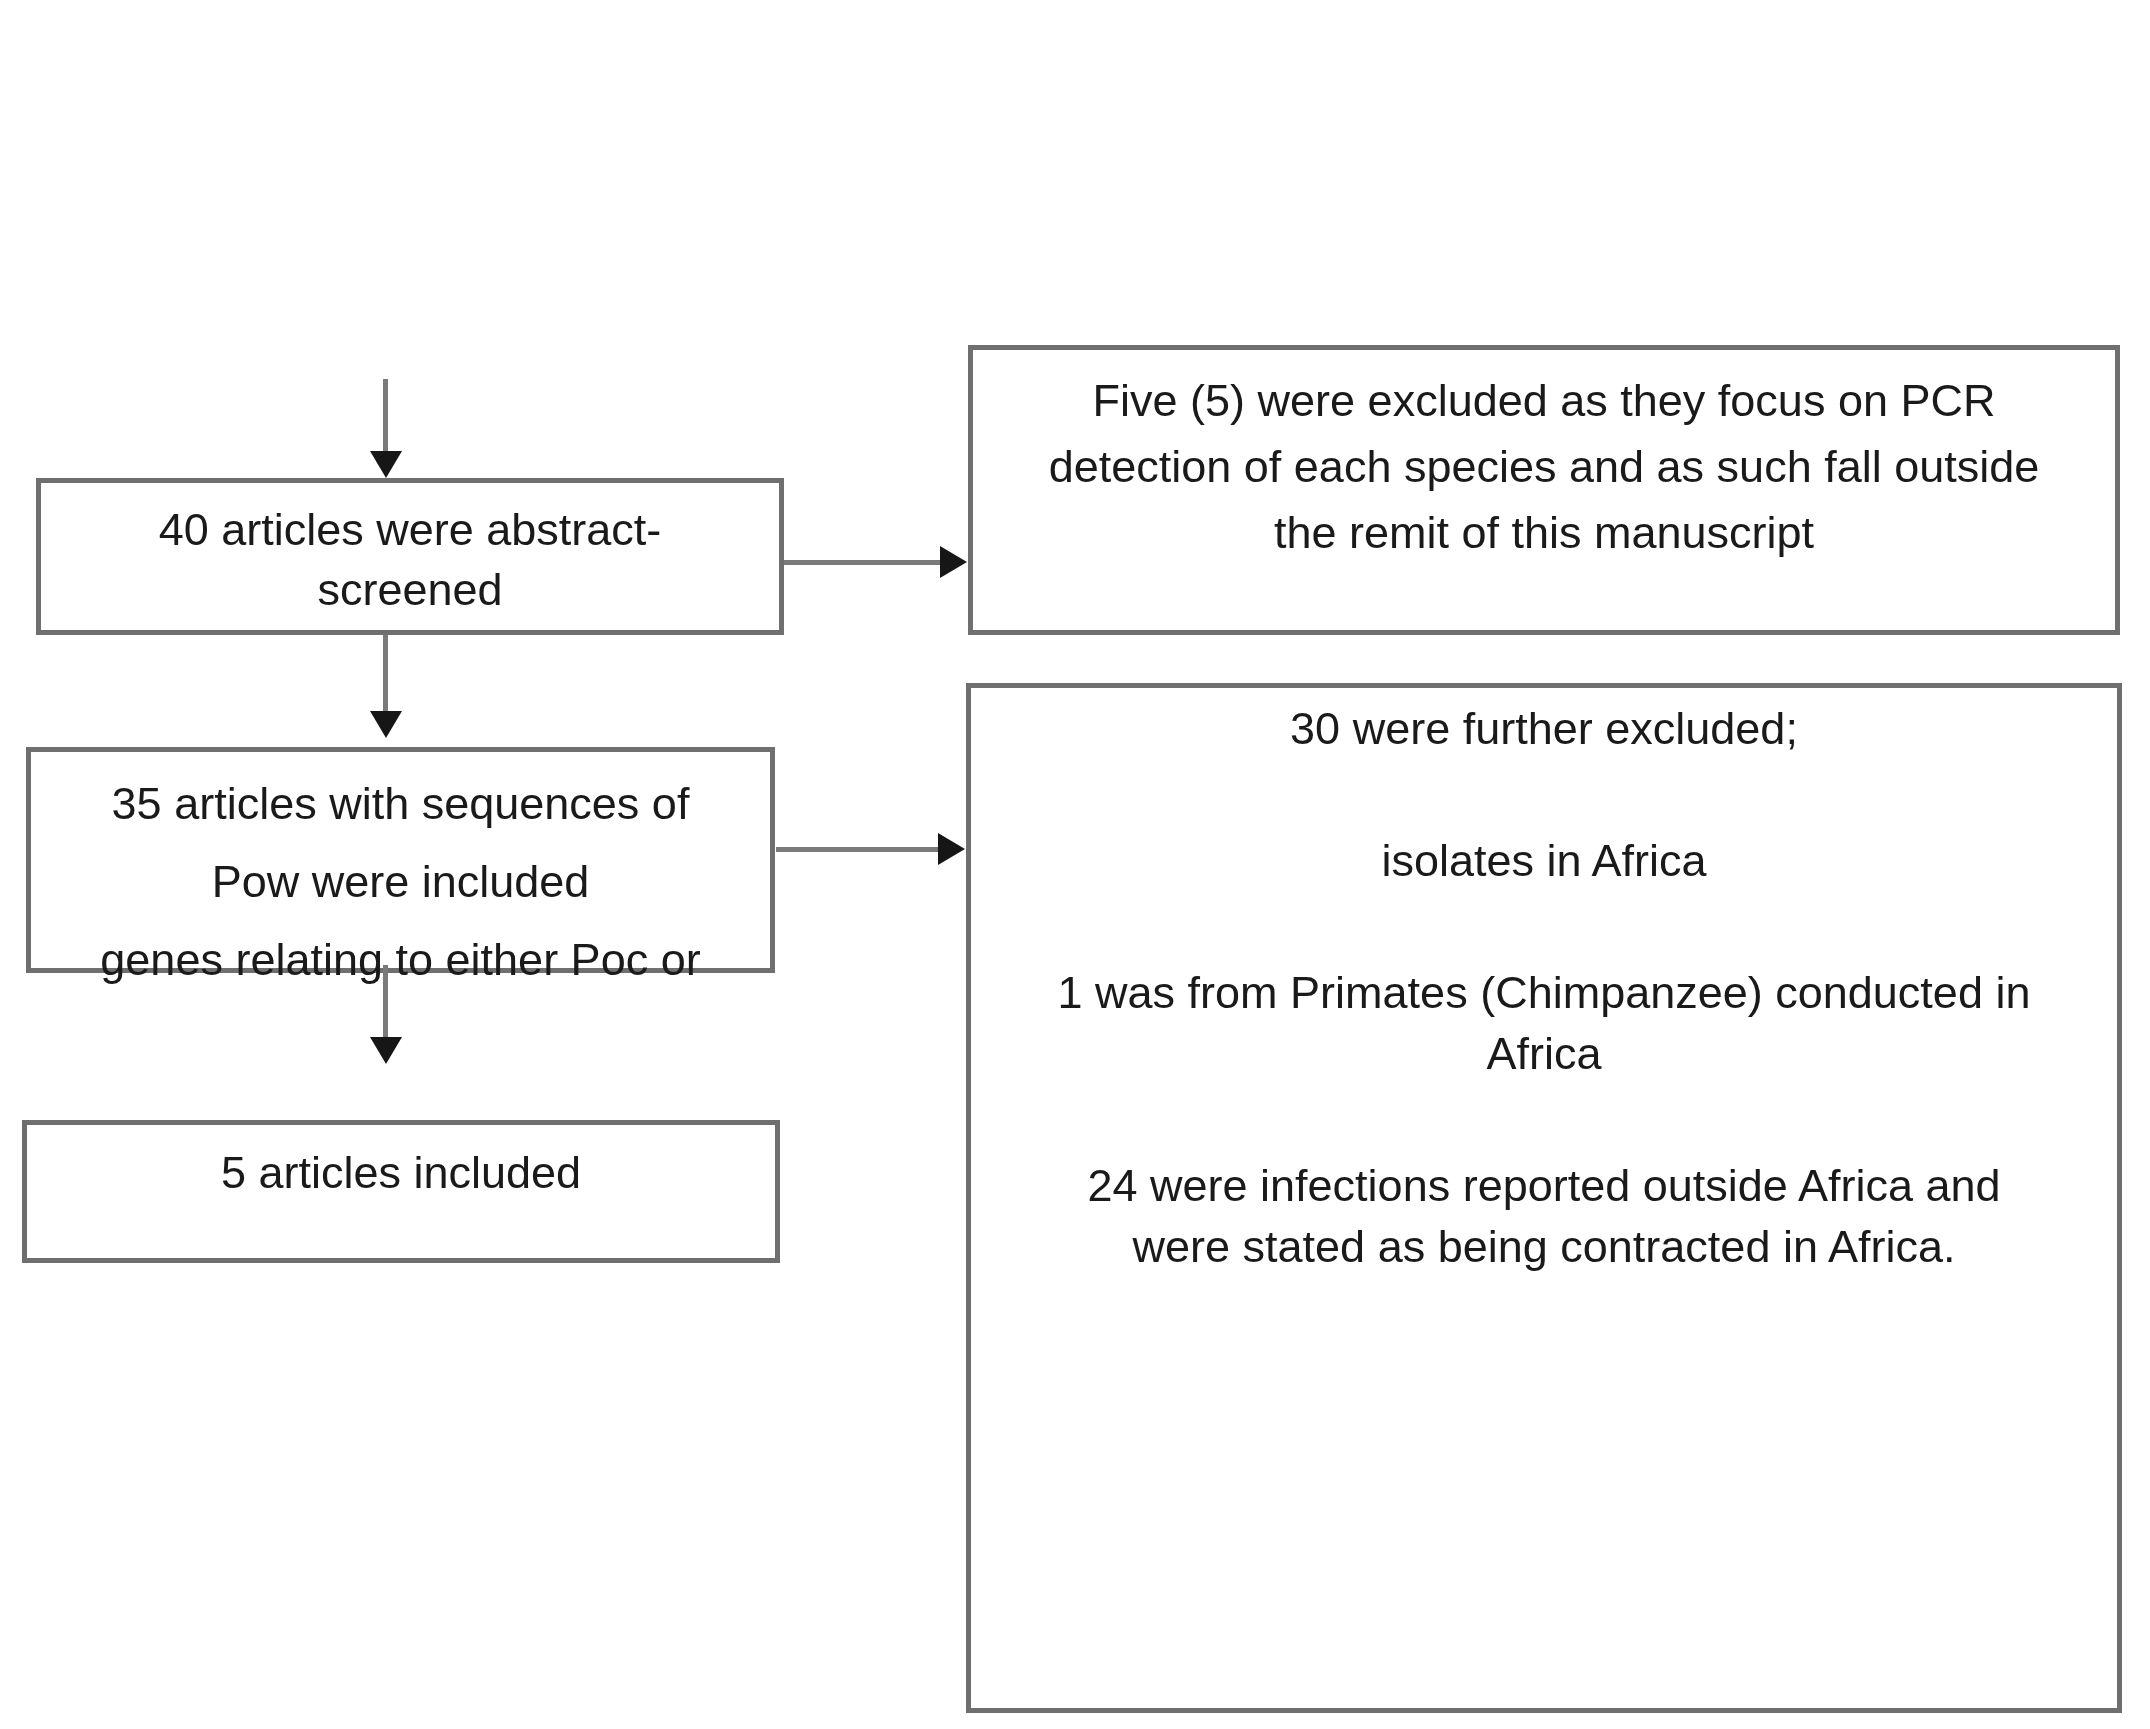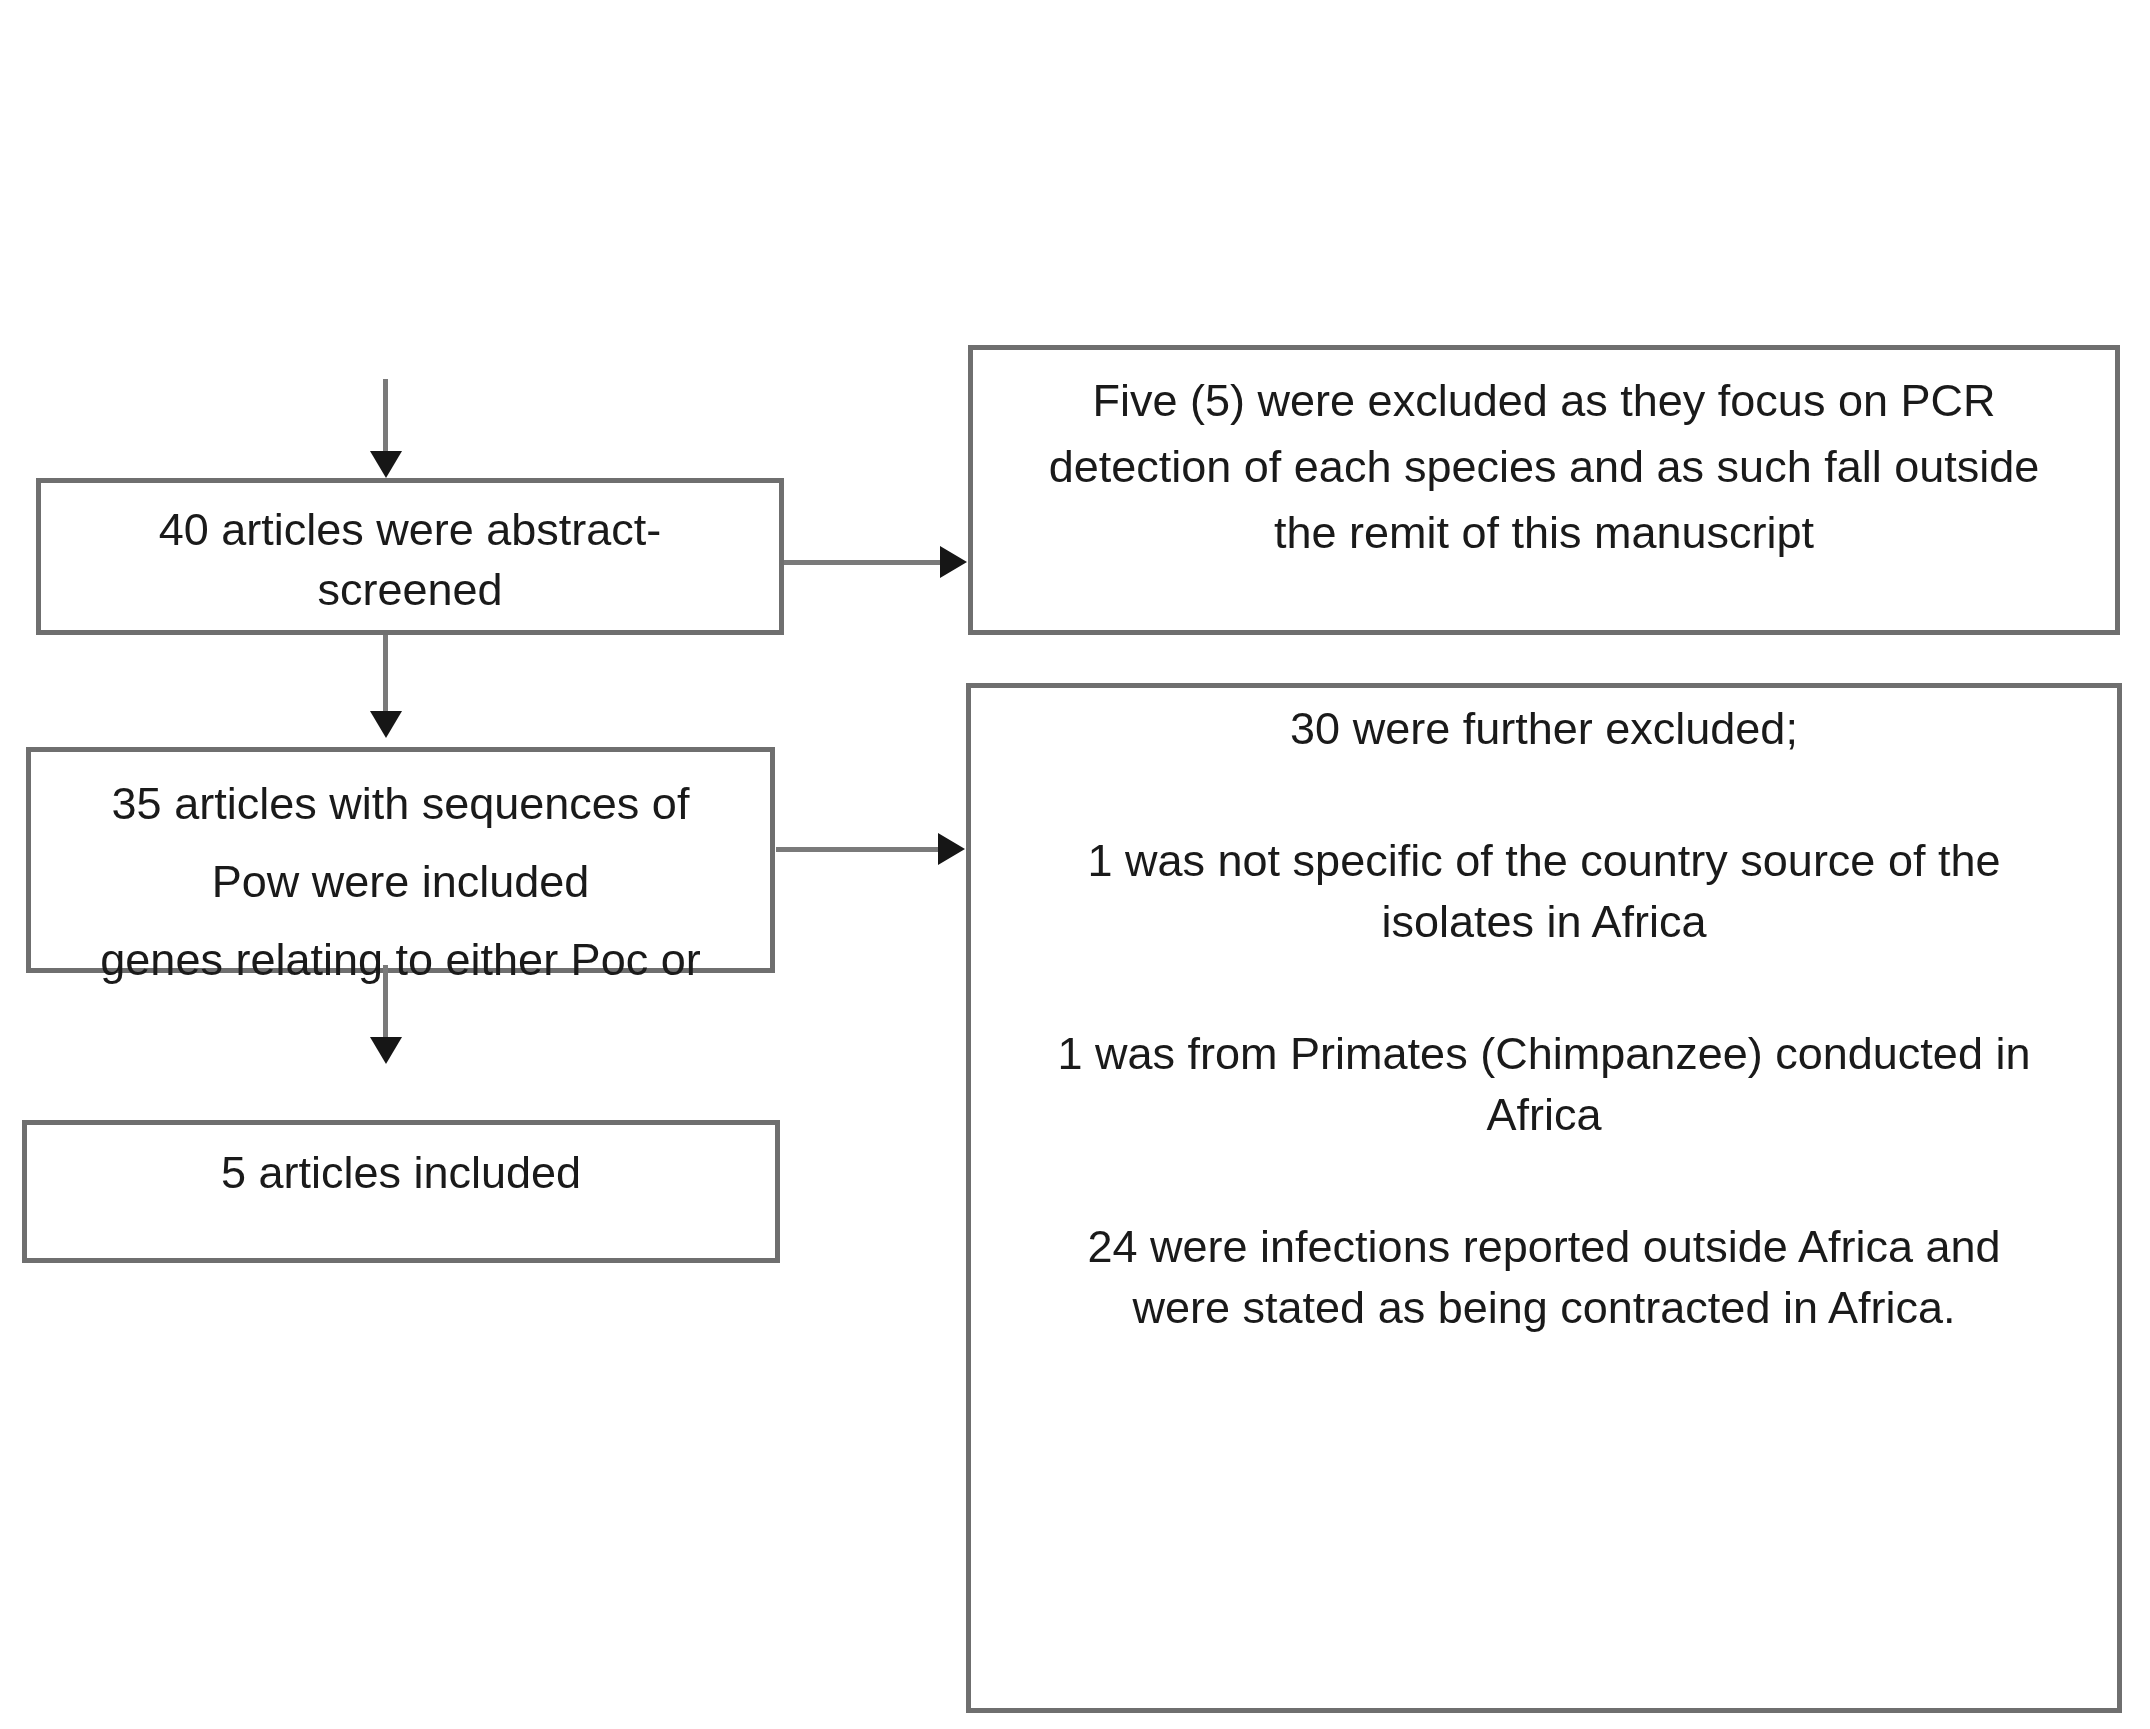--- a/index.html
+++ b/index.html
@@ -59,21 +59,20 @@
     <div class="bline">35 articles with sequences of</div>
     <div class="bline">Pow were included</div>
     <div class="bline">genes relating to either Poc or</div>
   </div>
 
   <div class="box" id="b5">
     <p class="para">
       <span class="ln">30 were further excluded;</span>
     </p>
     <p class="para">
-      <span class="ln">1 was not specific of the country source of the</span>
       <span class="ln">isolates in Africa</span>
     </p>
     <p class="para">
       <span class="ln">1 was from Primates (Chimpanzee) conducted in</span>
       <span class="ln">Africa</span>
     </p>
     <p class="para">
       <span class="ln">24 were infections reported outside Africa and</span>
       <span class="ln">were stated as being contracted in Africa.</span>
     </p>

